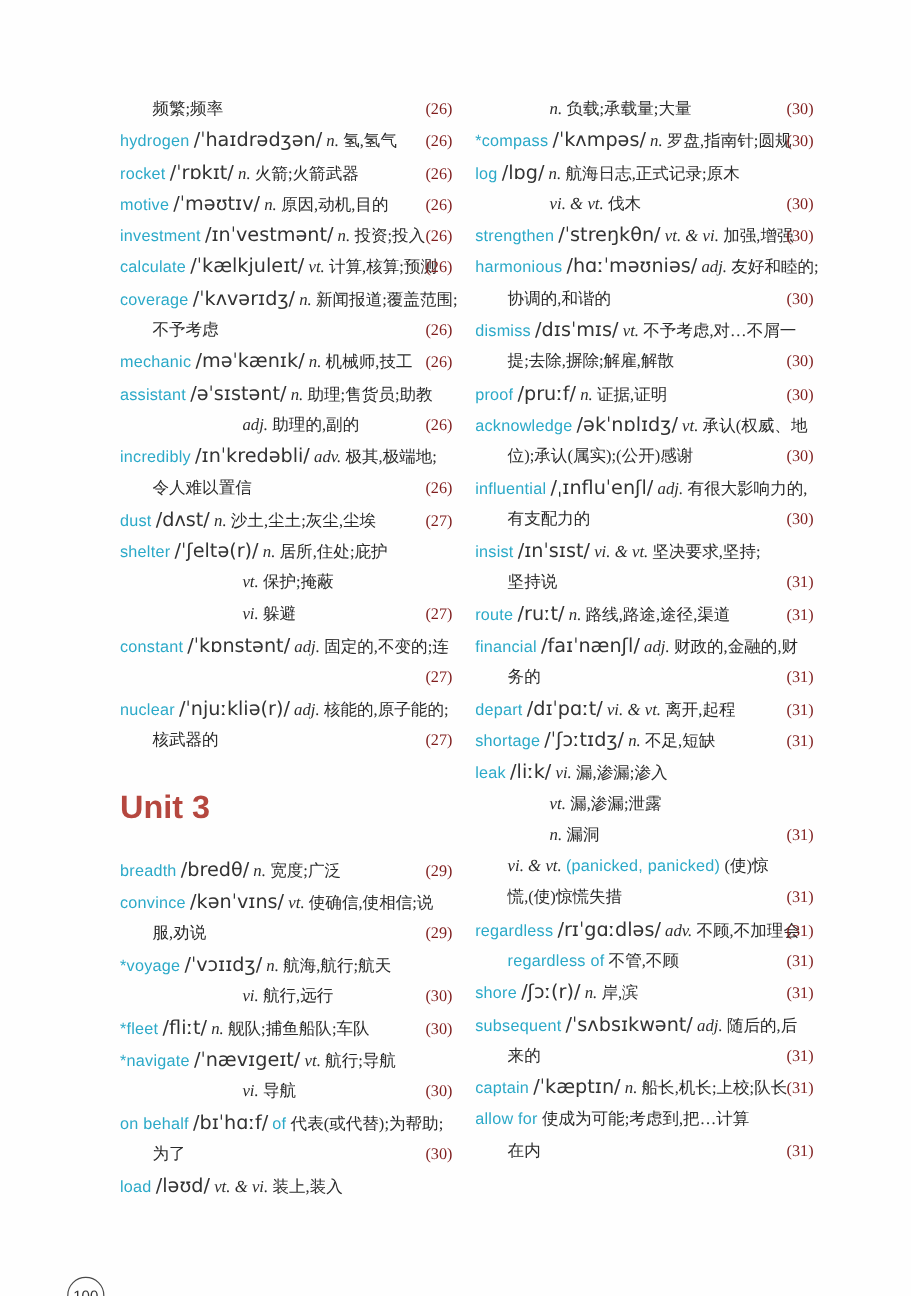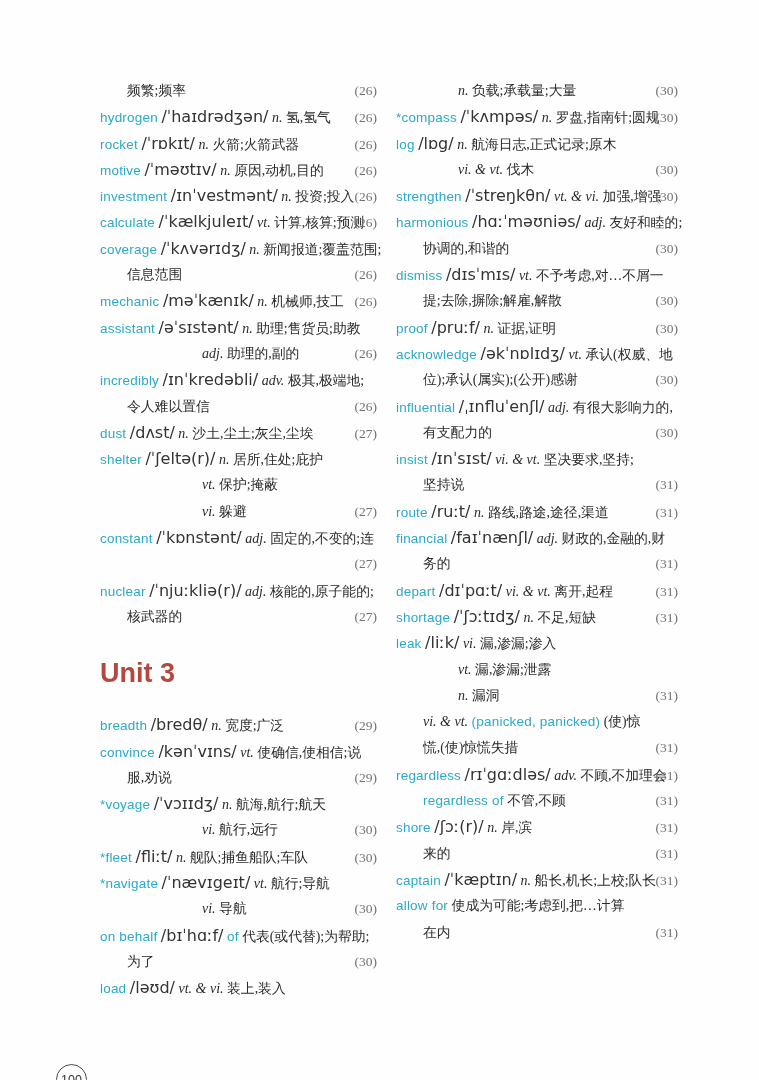--- a/index.html
+++ b/index.html
@@ -38,21 +38,21 @@
     height: 26.3px;
     font-size: 14px;
     white-space: nowrap;
   }
   .line .content { flex: 1 1 auto; min-width: 0; }
   .line .page-ref {
     flex: 0 0 auto;
     margin-left: auto;
     padding-left: 2px;
     font-size: 13.5px;
-    color: #737373;
+    color: #7f1d1d;
   }
   .ind0 { padding-left: 0; }
   .ind1 { padding-left: 27px; }
   .ind2 { padding-left: 62px; }
   .ind3 { padding-left: 102px; }
   .t-w {
     font-family: "Liberation Sans", "DejaVu Sans", sans-serif;
     font-weight: normal;
     color: #2BA9C8;
     font-size: 13.5px;
@@ -127,21 +127,21 @@
           <span class="page-ref">(26)</span>
         </div>
         <div class="line ind0">
           <span class="content"><span class="t-w">calculate</span> <span class="t-p">/ˈkælkjuleɪt/</span> <span class="t-pos">vt.</span> <span class="t-c">计算,核算;预测</span> </span>
           <span class="page-ref">(26)</span>
         </div>
         <div class="line ind0">
           <span class="content"><span class="t-w">coverage</span> <span class="t-p">/ˈkʌvərɪdʒ/</span> <span class="t-pos">n.</span> <span class="t-c">新闻报道;覆盖范围;</span> </span>
         </div>
         <div class="line ind1">
-          <span class="content"><span class="t-c">信息范围</span> </span>
+          <span class="content"><span class="t-c">不予考虑</span> </span>
           <span class="page-ref">(26)</span>
         </div>
         <div class="line ind0">
           <span class="content"><span class="t-w">mechanic</span> <span class="t-p">/məˈkænɪk/</span> <span class="t-pos">n.</span> <span class="t-c">机械师,技工</span> </span>
           <span class="page-ref">(26)</span>
         </div>
         <div class="line ind0">
           <span class="content"><span class="t-w">assistant</span> <span class="t-p">/əˈsɪstənt/</span> <span class="t-pos">n.</span> <span class="t-c">助理;售货员;助教</span> </span>
         </div>
         <div class="line ind3">
@@ -322,20 +322,23 @@
           <span class="content"><span class="t-w">regardless</span> <span class="t-p">/rɪˈgɑːdləs/</span> <span class="t-pos">adv.</span> <span class="t-c">不顾,不加理会</span> </span>
           <span class="page-ref">(31)</span>
         </div>
         <div class="line ind1">
           <span class="content"><span class="t-w">regardless of</span> <span class="t-c">不管,不顾</span> </span>
           <span class="page-ref">(31)</span>
         </div>
         <div class="line ind0">
           <span class="content"><span class="t-w">shore</span> <span class="t-p">/ʃɔː(r)/</span> <span class="t-pos">n.</span> <span class="t-c">岸,滨</span> </span>
           <span class="page-ref">(31)</span>
+        </div>
+        <div class="line ind0">
+          <span class="content"><span class="t-w">subsequent</span> <span class="t-p">/ˈsʌbsɪkwənt/</span> <span class="t-pos">adj.</span> <span class="t-c">随后的,后</span> </span>
         </div>
         <div class="line ind1">
           <span class="content"><span class="t-c">来的</span> </span>
           <span class="page-ref">(31)</span>
         </div>
         <div class="line ind0">
           <span class="content"><span class="t-w">captain</span> <span class="t-p">/ˈkæptɪn/</span> <span class="t-pos">n.</span> <span class="t-c">船长,机长;上校;队长</span> </span>
           <span class="page-ref">(31)</span>
         </div>
         <div class="line ind0">

